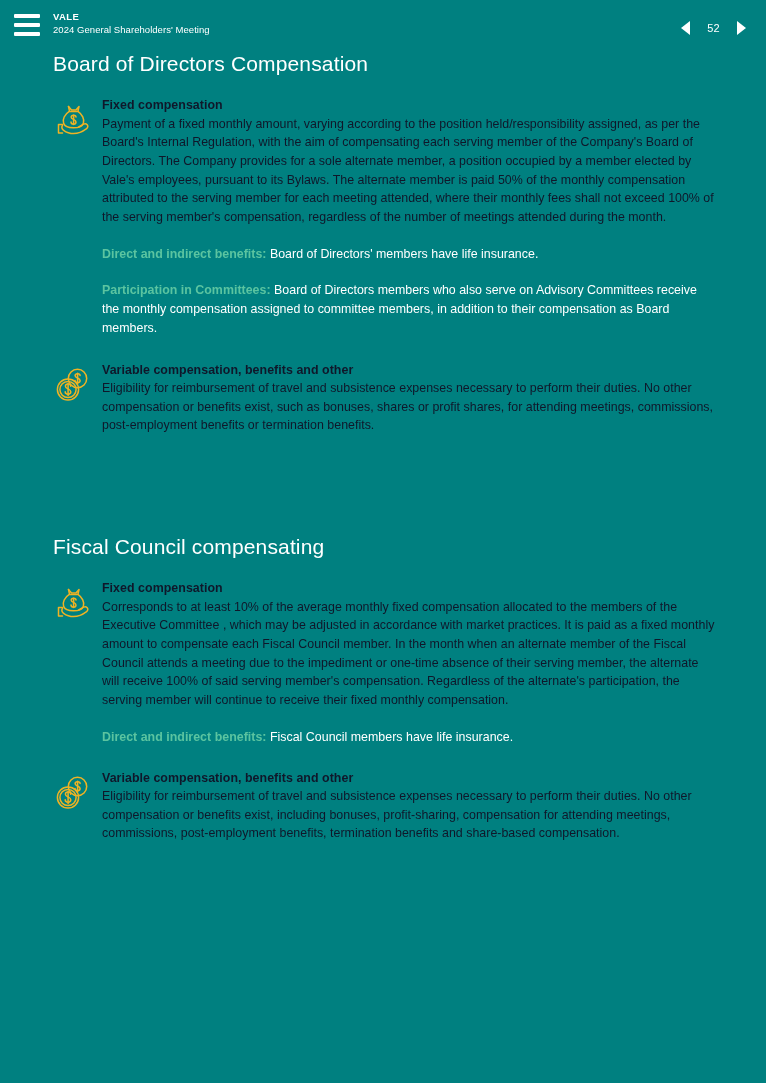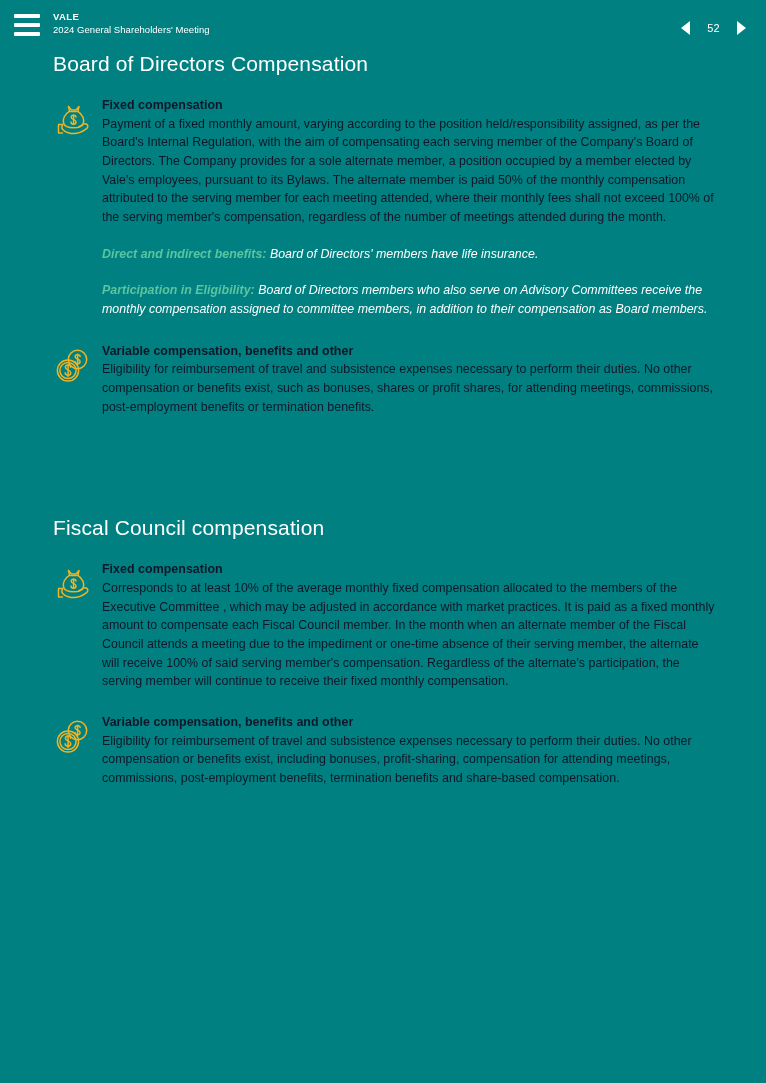--- a/index.html
+++ b/index.html
@@ -162,21 +162,20 @@
     margin-top: 18px;
   }
   .sub-label {
     color: #5bc4a0;
     font-weight: bold;
   }
 
   
   .indented {
     padding-left: 50px;
-    font-style: italic;
   }
 </style>
 </head>
 <body>
 
 <div class="topbar">
 
   <div class="hamburger">
     <span></span>
     <span></span>
@@ -218,21 +217,21 @@
         <div class="block-heading">Fixed compensation</div>
         <div class="para">Payment of a fixed monthly amount, varying according to the position held/responsibility assigned, as per the Board's Internal Regulation, with the aim of compensating each serving member of the Company's Board of Directors.  The Company provides for a sole alternate member, a position occupied by a member elected by Vale's employees, pursuant to its Bylaws. The alternate member is paid 50% of the monthly compensation attributed to the serving member for each meeting attended, where their monthly fees shall not exceed 100% of the serving member's compensation, regardless of the number of meetings attended during the month.</div>
       </div>
     </div>
 
     <div class="indented">
       <div class="sub-para">
         <span class="sub-label">Direct and indirect benefits:</span><span> Board of Directors' members have life insurance.</span>
       </div>
       <div class="sub-para">
-        <span class="sub-label">Participation in Eligibility:</span><span> Board of Directors members who also serve on Advisory Committees receive the monthly compensation assigned to committee members, in addition to their compensation as Board members.</span>
+        <span class="sub-label">Participation in Committees:</span><span> Board of Directors members who also serve on Advisory Committees receive the monthly compensation assigned to committee members, in addition to their compensation as Board members.</span>
       </div>
     </div>
 
     <div class="block" style="margin-top:25px;">
       <div class="block-icon">
         <svg width="40" height="42" viewBox="0 0 40 42" fill="none" stroke="#f0b323" stroke-width="1.5" stroke-linecap="round" stroke-linejoin="round">
           <circle cx="24.5" cy="14.5" r="9.2"></circle>
           <path d="M24.6 9.3 L24.6 19.8"></path>
           <path d="M27.1 11.6 C27.1 10.5 26 9.7 24.6 9.7 C23.2 9.7 22.1 10.5 22.1 11.7 C22.1 14.3 27.1 13.7 27.1 16.6 C27.1 17.9 26 18.8 24.6 18.8 C23.1 18.8 22 17.9 22 16.6"></path>
           <circle cx="15" cy="25.5" r="10.6"></circle>
@@ -244,40 +243,45 @@
       <div class="block-body">
         <div class="block-heading">Variable compensation, benefits and other</div>
         <div class="para">Eligibility for reimbursement of travel and subsistence expenses necessary to perform their duties. No other compensation or benefits exist, such as bonuses, shares or profit shares, for attending meetings, commissions, post-employment benefits or termination benefits.</div>
       </div>
     </div>
 
   </div>
 
   <div class="section second">
 
-    <h1 class="section-title">Fiscal Council compensation</h1>
+    <h1 class="section-title">Fiscal Council compensating</h1>
 
     <div class="block">
       <div class="block-icon">
         <svg width="40" height="42" viewBox="0 0 40 42" fill="none" stroke="#f0b323" stroke-width="1.5" stroke-linecap="round" stroke-linejoin="round">
           <path d="M15.5 7.5 L18.5 11 L23 11 L26 7.5 L25 12.2"></path>
           <path d="M16.5 12.2 L15.5 7.5"></path>
           <path d="M16.3 12.4 C11.5 15.4 9.3 20.4 10.6 24.2 C11.6 27.2 15 28.8 20.4 28.8 C25.8 28.8 29.5 27.1 30.4 24.1 C31.6 20.2 29.3 15.3 24.9 12.4 Z"></path>
           <path d="M20.6 16.3 L20.6 25.6"></path>
           <path d="M23 18.1 C23 17 22 16.2 20.6 16.2 C19.2 16.2 18.2 17 18.2 18.2 C18.2 20.7 23 20.1 23 23 C23 24.3 21.9 25.2 20.6 25.2 C19.1 25.2 18 24.3 18 23"></path>
           <path d="M9.5 25.5 L5.5 25.5 L5.5 34 L9.5 34"></path>
           <path d="M9.7 25.9 C8.6 27.6 8.9 30 10.6 31.3 C12.6 32.8 16.4 34.6 20.7 34.6 C25.4 34.6 30.4 32 33.6 29.6 C35 28.6 35.2 26.8 34.2 25.7 C33.3 24.7 31.8 24.5 30.6 25.2 L25.8 28"></path>
         </svg>
       </div>
       <div class="block-body">
         <div class="block-heading">Fixed compensation</div>
         <div class="para">Corresponds to at least 10% of the average monthly fixed compensation allocated to the members of the Executive Committee , which may be adjusted in accordance with market practices. It is paid as a fixed monthly amount to compensate each Fiscal Council member. In the month when an alternate member of the Fiscal Council attends a meeting due to the impediment or one-time absence of their serving member, the alternate will receive 100% of said serving member's compensation. Regardless of the alternate's participation, the serving member will continue to receive their fixed monthly compensation.</div>
       </div>
     </div>
 
+    <div class="indented">
+      <div class="sub-para">
+        <span class="sub-label">Direct and indirect benefits:</span><span> Fiscal Council members have life insurance.</span>
+      </div>
+    </div>
 
     <div class="block" style="margin-top:24px;">
       <div class="block-icon">
         <svg width="40" height="42" viewBox="0 0 40 42" fill="none" stroke="#f0b323" stroke-width="1.5" stroke-linecap="round" stroke-linejoin="round">
           <circle cx="24.5" cy="14.5" r="9.2"></circle>
           <path d="M24.6 9.3 L24.6 19.8"></path>
           <path d="M27.1 11.6 C27.1 10.5 26 9.7 24.6 9.7 C23.2 9.7 22.1 10.5 22.1 11.7 C22.1 14.3 27.1 13.7 27.1 16.6 C27.1 17.9 26 18.8 24.6 18.8 C23.1 18.8 22 17.9 22 16.6"></path>
           <circle cx="15" cy="25.5" r="10.6"></circle>
           <circle cx="15" cy="25.5" r="8.1"></circle>
           <path d="M15.1 19.6 L15.1 31.5"></path>

